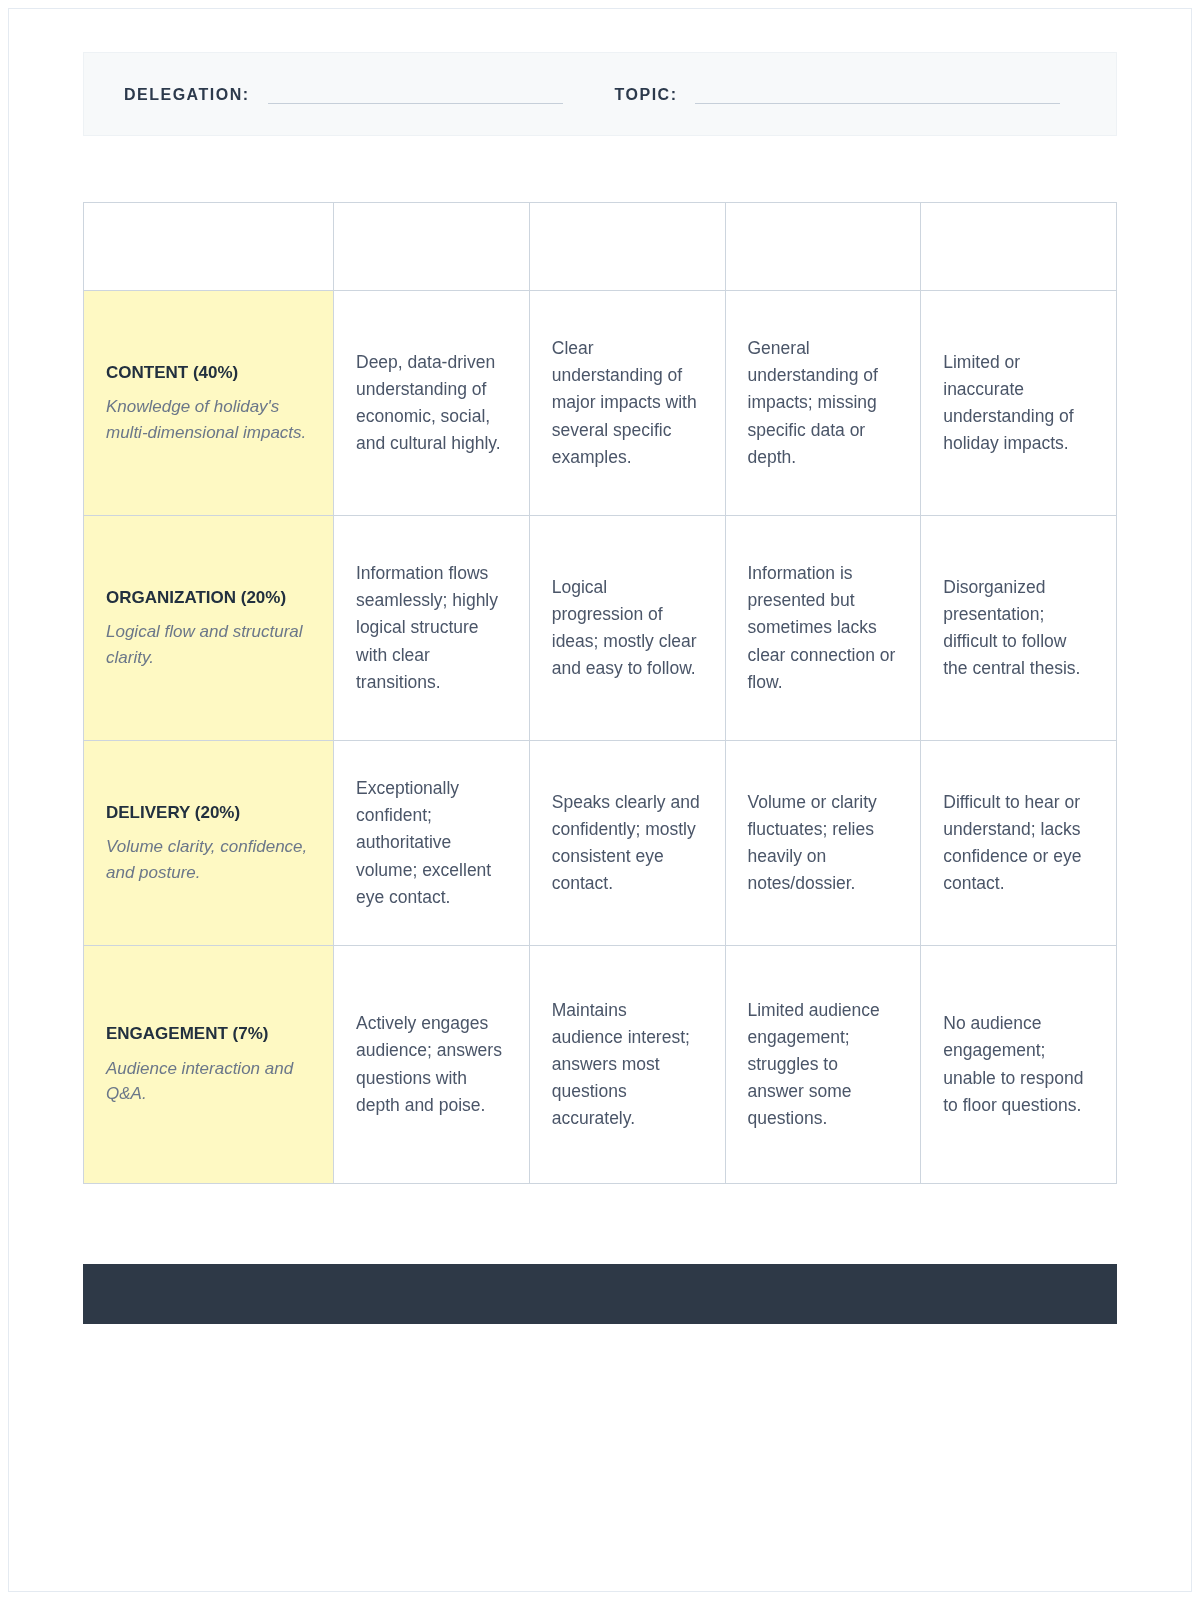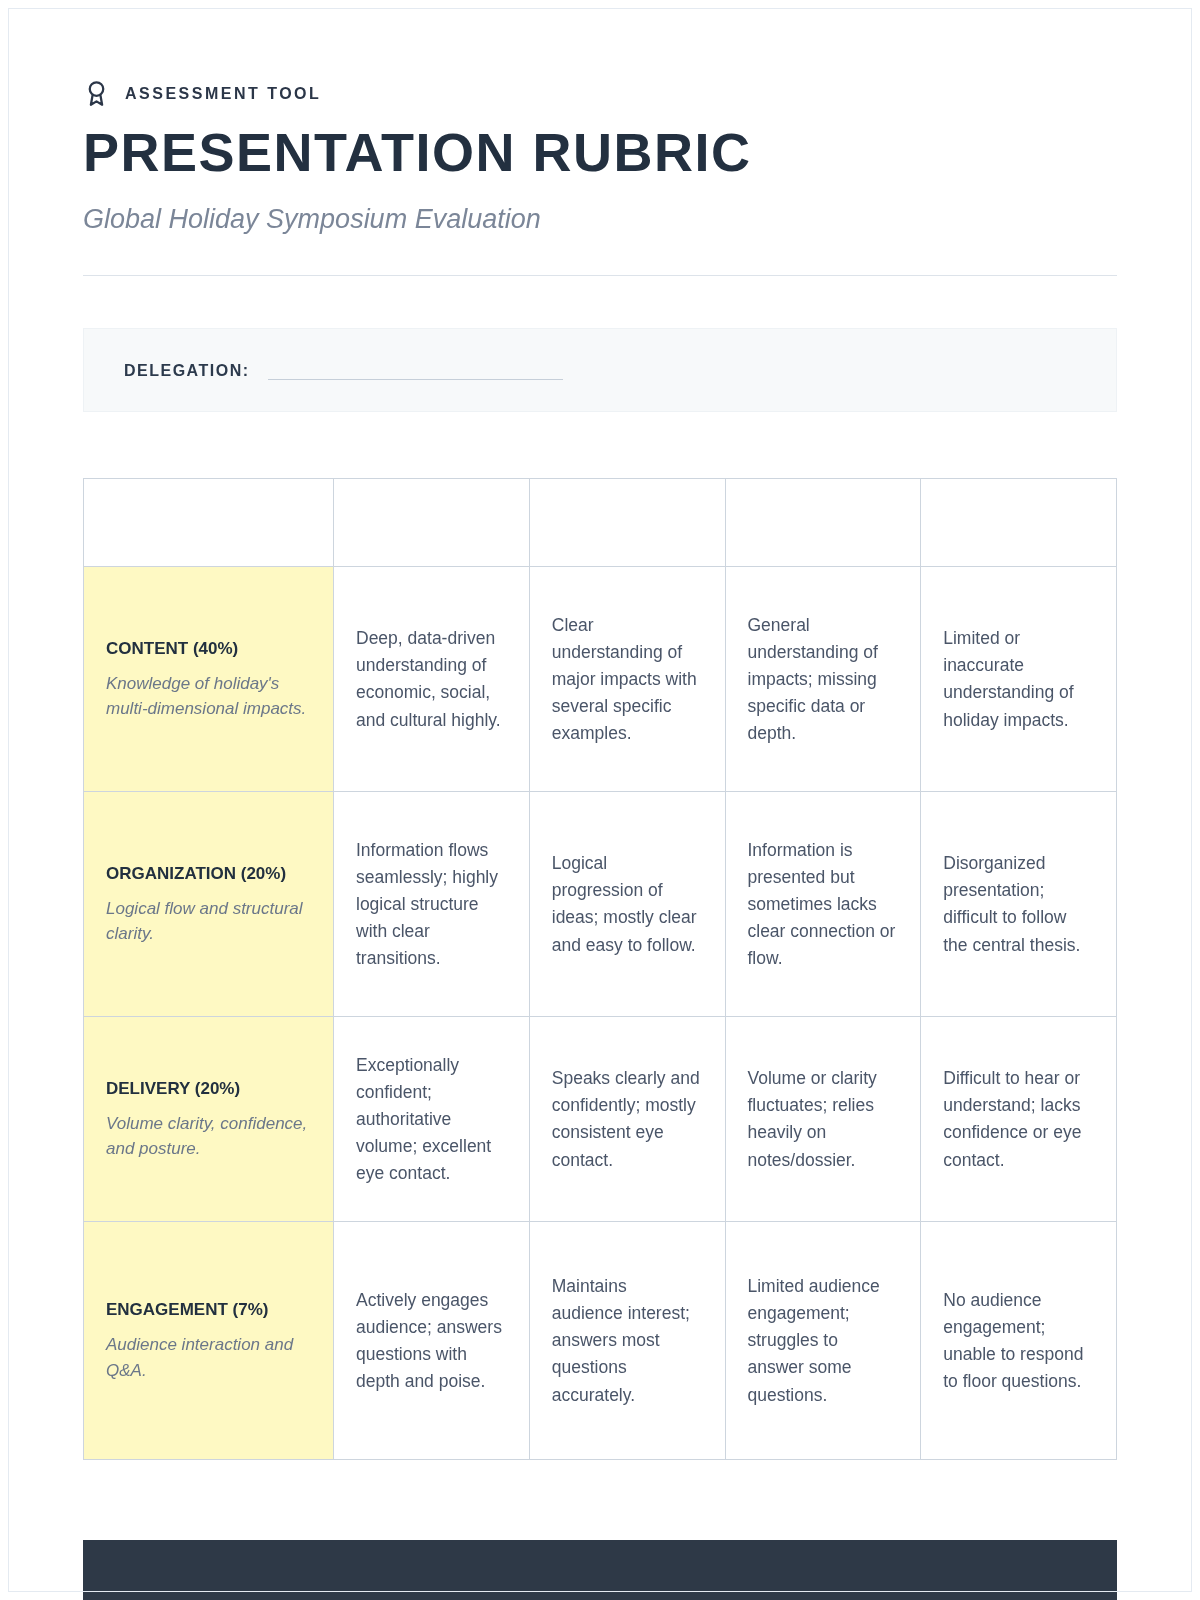--- a/index.html
+++ b/index.html
@@ -130,39 +130,29 @@
     width: 100%;
   }
 </style>
 </head>
 <body>
 
 <div class="page-frame"></div>
 
 <div class="content">
 
-  <div class="header-block">
-    <div class="eyebrow-row">
-      <span style="display:inline-flex;">
-        <svg viewBox="0 0 24 24" width="27" height="27" fill="none" stroke="#2b3648" stroke-width="2" stroke-linecap="round" stroke-linejoin="round">
-          <circle cx="12" cy="8" r="6"></circle>
-          <path d="M15.5 13.5L17 22l-5-3-5 3 1.5-8.5"></path>
-        </svg>
-      </span>
-      <span class="eyebrow-label">ASSESSMENT TOOL</span>
-    </div>
-    <h1 class="page-title">PRESENTATION RUBRIC</h1>
-    <div class="page-subtitle">Global Holiday Symposium Evaluation</div>
-    <div class="divider"></div>
-  </div>
 
   <div class="fields-box">
     <div class="field">
       <span class="field-label">DELEGATION:</span>
       <span class="field-blank blank-delegation"></span>
+    </div>
+    <div class="field field-topic">
+      <span class="field-label">TOPIC:</span>
+      <span class="field-blank blank-topic"></span>
     </div>
   </div>
 
   <table class="rubric-table">
     <colgroup>
       <col style="width:250px">
       <col>
         <col>
         <col>
         <col>

